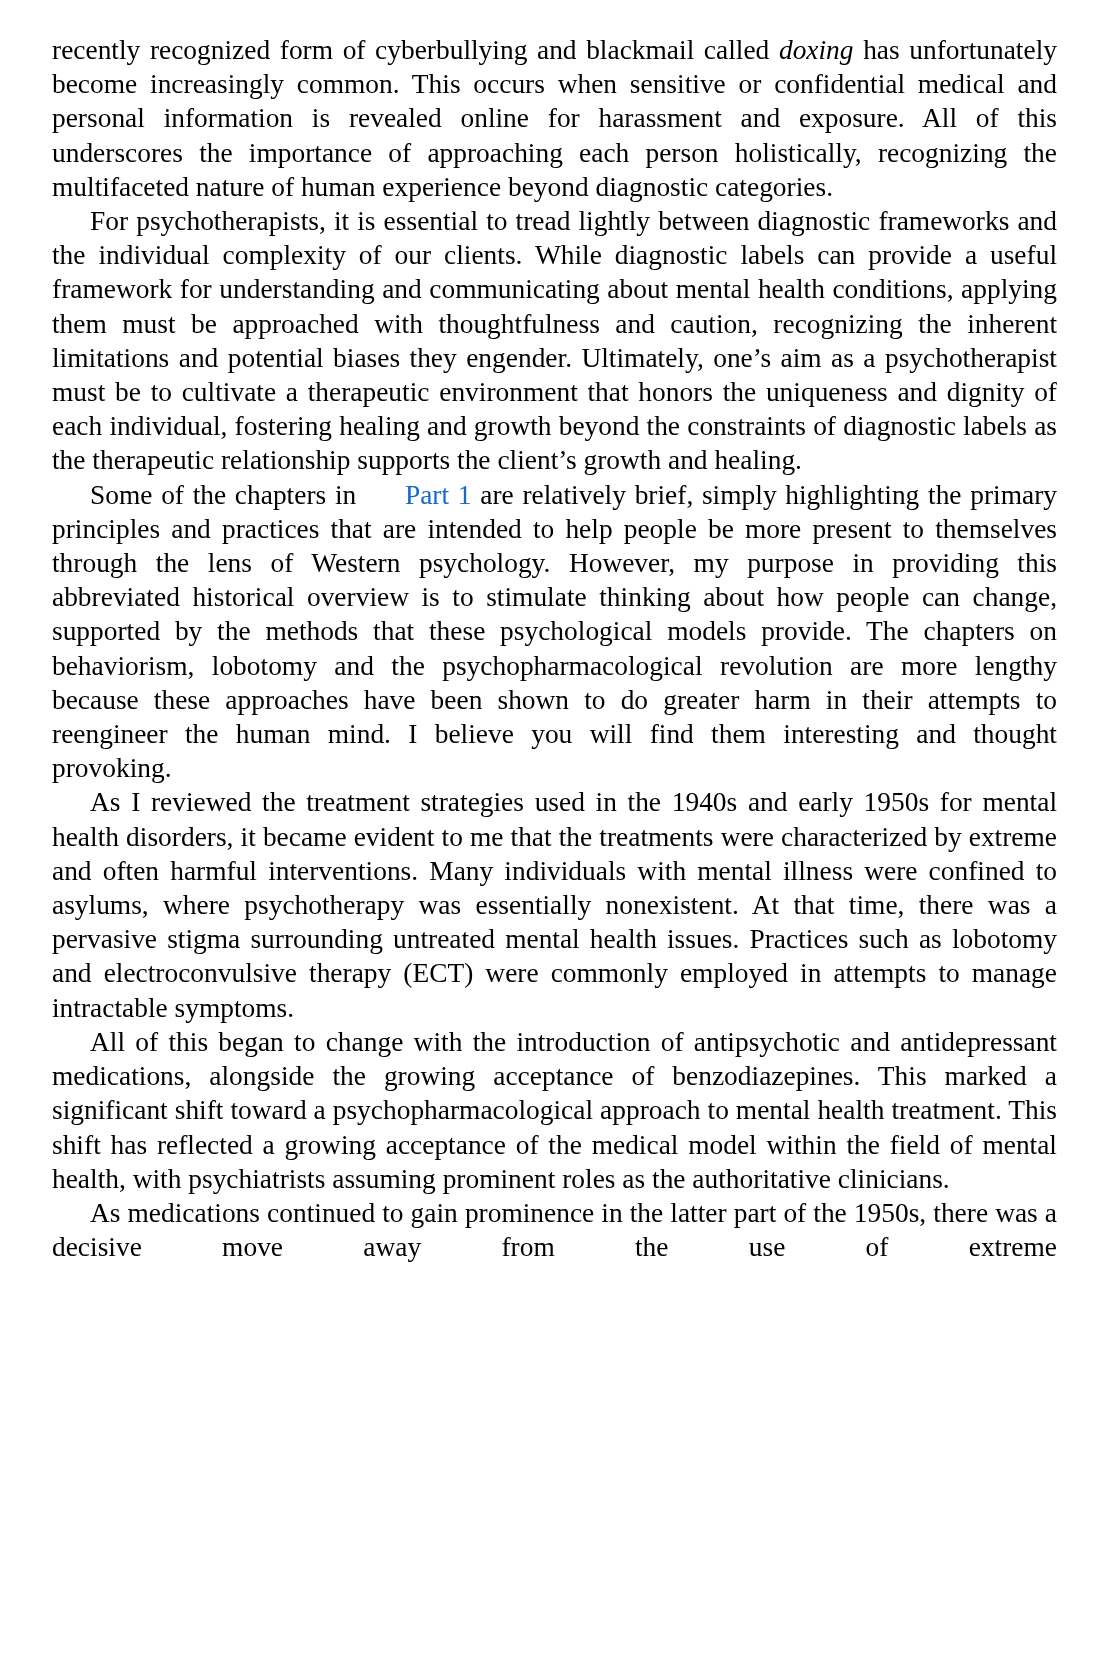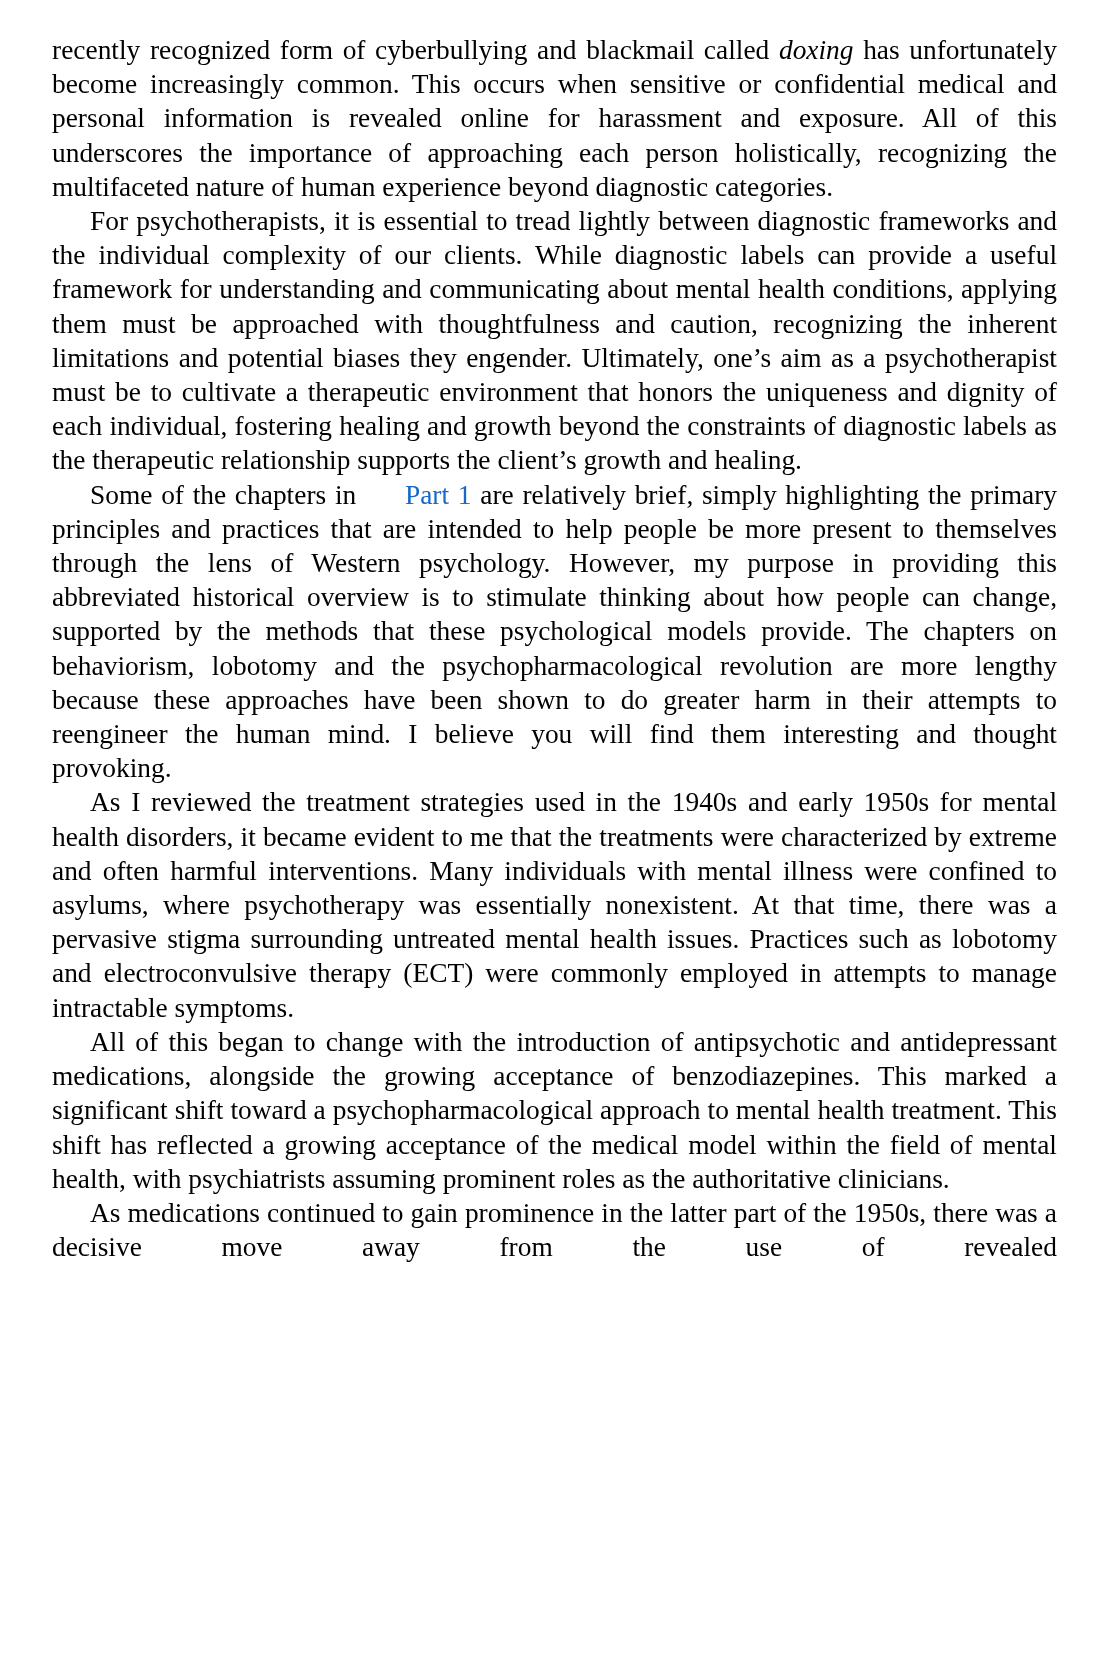--- a/index.html
+++ b/index.html
@@ -62,15 +62,15 @@
 </head>
 <body>
 
 <div class="page">
   <div class="body-text" id="body-root">
       <p><span>recently recognized form of cyberbullying and blackmail called </span><em class="ital">doxing</em><span> has unfortunately become increasingly common. This occurs when sensitive or confidential medical and personal information is revealed online for harassment and exposure. All of this underscores the importance of approaching each person holistically, recognizing the multifaceted nature of human experience beyond diagnostic categories.</span></p>
       <p class="indented"><span>For psychotherapists, it is essential to tread lightly between diagnostic frameworks and the individual complexity of our clients. While diagnostic labels can provide a useful framework for understanding and communicating about mental health conditions, applying them must be approached with thoughtfulness and caution, recognizing the inherent limitations and potential biases they engender. Ultimately, one’s aim as a psychotherapist must be to cultivate a therapeutic environment that honors the uniqueness and dignity of each individual, fostering healing and growth beyond the constraints of diagnostic labels as the therapeutic relationship supports the client’s growth and healing.</span></p>
       <p class="indented"><span>Some of the chapters in </span><a class="xref" href="#" style="color: rgb(22, 105, 201);">Part 1</a><span> are relatively brief, simply highlighting the primary principles and practices that are intended to help people be more present to themselves through the lens of Western psychology. However, my purpose in providing this abbreviated historical overview is to stimulate thinking about how people can change, supported by the methods that these psychological models provide. The chapters on behaviorism, lobotomy and the psychopharmacological revolution are more lengthy because these approaches have been shown to do greater harm in their attempts to reengineer the human mind. I believe you will find them interesting and thought provoking.</span></p>
       <p class="indented"><span>As I reviewed the treatment strategies used in the 1940s and early 1950s for mental health disorders, it became evident to me that the treatments were characterized by extreme and often harmful interventions. Many individuals with mental illness were confined to asylums, where psychotherapy was essentially nonexistent. At that time, there was a pervasive stigma surrounding untreated mental health issues. Practices such as lobotomy and electroconvulsive therapy (ECT) were commonly employed in attempts to manage intractable symptoms.</span></p>
       <p class="indented"><span>All of this began to change with the introduction of antipsychotic and antidepressant medications, alongside the growing acceptance of benzodiazepines. This marked a significant shift toward a psychopharmacological approach to mental health treatment. This shift has reflected a growing acceptance of the medical model within the field of mental health, with psychiatrists assuming prominent roles as the authoritative clinicians.</span></p>
-      <p class="indented force-justify"><span>As medications continued to gain prominence in the latter part of the 1950s, there was a decisive move away from the use of revealed</span></p>
+      <p class="indented force-justify"><span>As medications continued to gain prominence in the latter part of the 1950s, there was a decisive move away from the use of extreme</span></p>
     </div>
 </div>
 
 </body></html>

